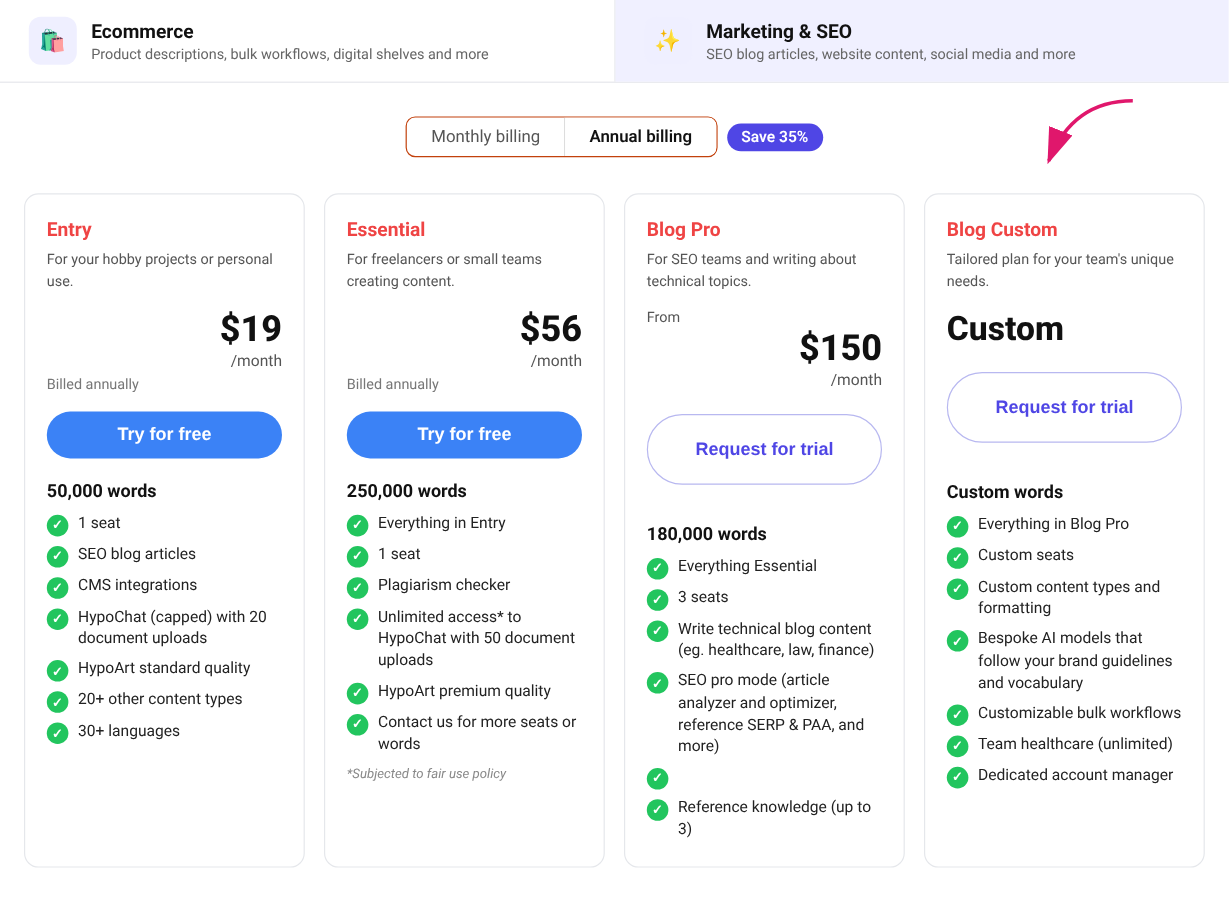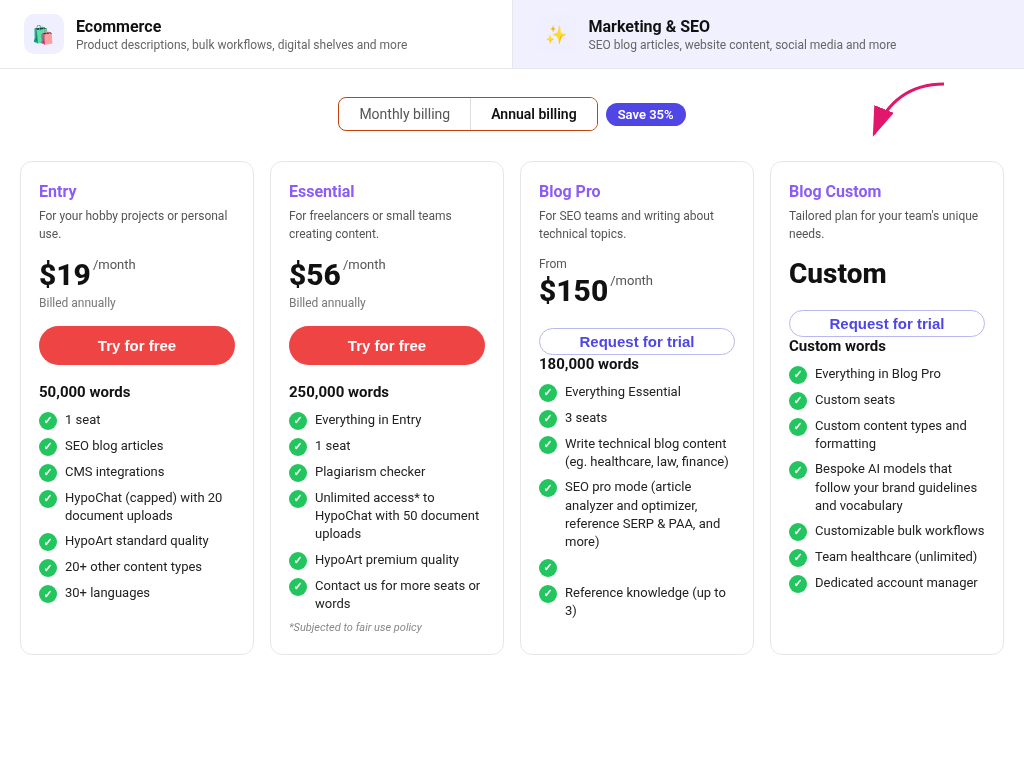--- a/index.html
+++ b/index.html
@@ -110,39 +110,40 @@
       padding: 20px 18px;
       background: #fff;
       display: flex;
       flex-direction: column;
       gap: 0;
     }
 
     .plan-name {
       font-size: 16px;
       font-weight: 700;
-      color: #8b5cf6;
+      color: #ef4444;
       margin-bottom: 6px;
     }
     .plan-desc {
       font-size: 12px;
       color: #555;
       line-height: 1.5;
       margin-bottom: 14px;
     }
     .plan-from {
       font-size: 12px;
       color: #555;
       margin-bottom: 2px;
     }
     .plan-price {
       display: flex;
-      align-items: flex-start;
+      align-items: flex-end;
       gap: 2px;
       margin-bottom: 4px;
+      flex-direction: column;
     }
     .price-amount {
       font-size: 30px;
       font-weight: 800;
       color: #111;
     }
     .price-per {
       font-size: 13px;
       color: #555;
     }
@@ -155,43 +156,43 @@
     .billing-note {
       font-size: 12px;
       color: #777;
       margin-bottom: 16px;
     }
 
     .btn-primary {
       display: block;
       width: 100%;
       padding: 11px 0;
-      background: #ef4444;
+      background: #3b82f6;
       color: #fff;
       border: none;
       border-radius: 30px;
       font-size: 15px;
       font-weight: 600;
       cursor: pointer;
       text-align: center;
       margin-bottom: 18px;
     }
     .btn-outline {
       display: block;
       width: 100%;
-      padding: 4px 0;
+      padding: 20px 0;
       background: #fff;
       color: #4f46e5;
       border: 1.5px solid #b8b8f0;
       border-radius: 30px;
       font-size: 15px;
       font-weight: 600;
       cursor: pointer;
       text-align: center;
-      margin-bottom: 0;
+      margin-bottom: 32px;
     }
 
     .words-count {
       font-size: 15px;
       font-weight: 700;
       color: #111;
       margin-bottom: 10px;
     }
 
     .feature-list {

